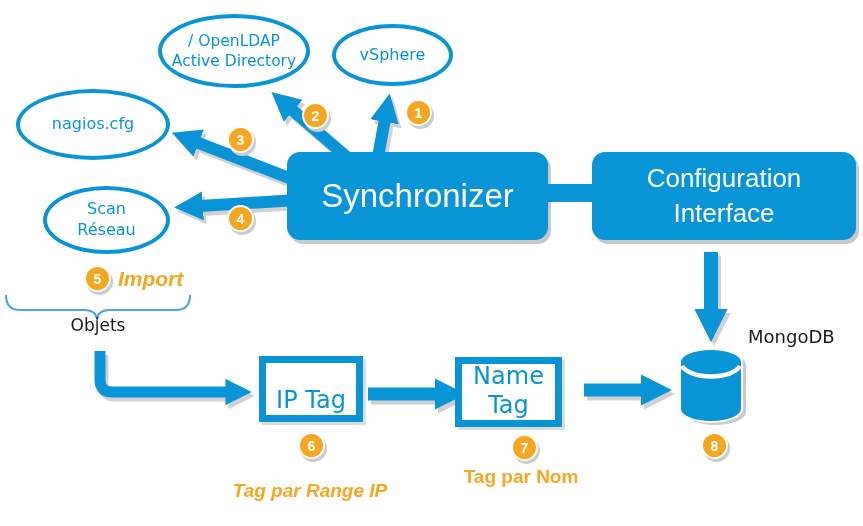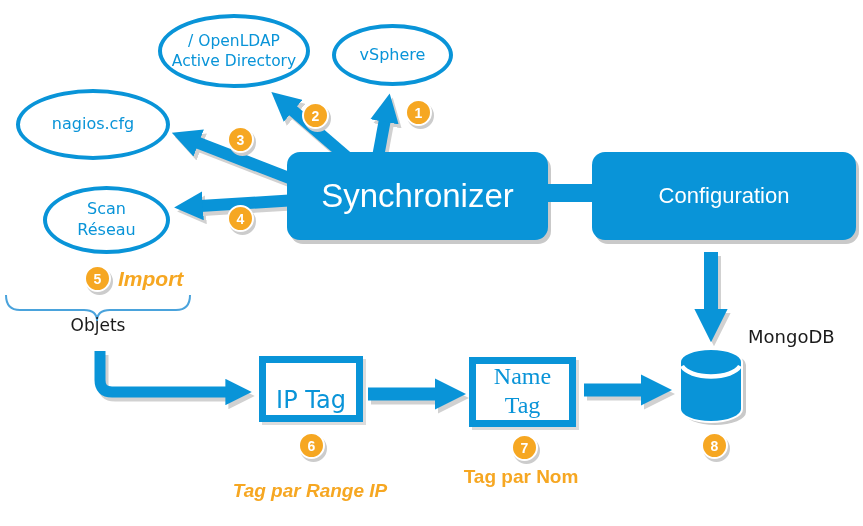--- a/index.html
+++ b/index.html
@@ -104,29 +104,30 @@
   <div class="oval" style="left:16px; top:89px; width:146px; height:63px;">
     <span>nagios.cfg</span>
   </div>
 
   <div class="bigbox" style="left:287px; top:152px; width:261px; height:88px; font-size:33px;">
     <span>Synchronizer</span>
   </div>
 
   <div class="connector"></div>
 
-  <div class="bigbox" style="left:592px; top:152px; width:264px; height:88px; font-size:22px; line-height:1.35;">
+  <div class="bigbox" style="left:592px; top:152px; width:264px; height:88px; font-size:26px; line-height:1.35;">
     <span>Configuration</span>
+    <span>Interface</span>
   </div>
 
   <div class="tagbox" style="left:259px; top:356px; width:90px; height:52px;">
     <span>IP Tag</span>
   </div>
 
-  <div class="tagbox" style="left:469px; top:357px; width:93px; height:56px;font-family:Liberation Serif, serif;">
+  <div class="tagbox" style="left:455px; top:357px; width:93px; height:56px;">
     <span>Name</span>
     <span>Tag</span>
   </div>
 
   <svg class="layer" width="863" height="526" aria-hidden="true">
     <g transform="translate(4,3)" style="fill:var(--shadow)">
       <path d="M680,362 A31,13 0 0 1 742,362 L742,409 A31,13 0 0 1 680,409 Z"></path>
     </g>
     <g>
       <path d="M680,362 A31,13 0 0 1 742,362 L742,409 A31,13 0 0 1 680,409 Z" style="fill:var(--blue)" stroke="#fff" stroke-width="2"></path>

